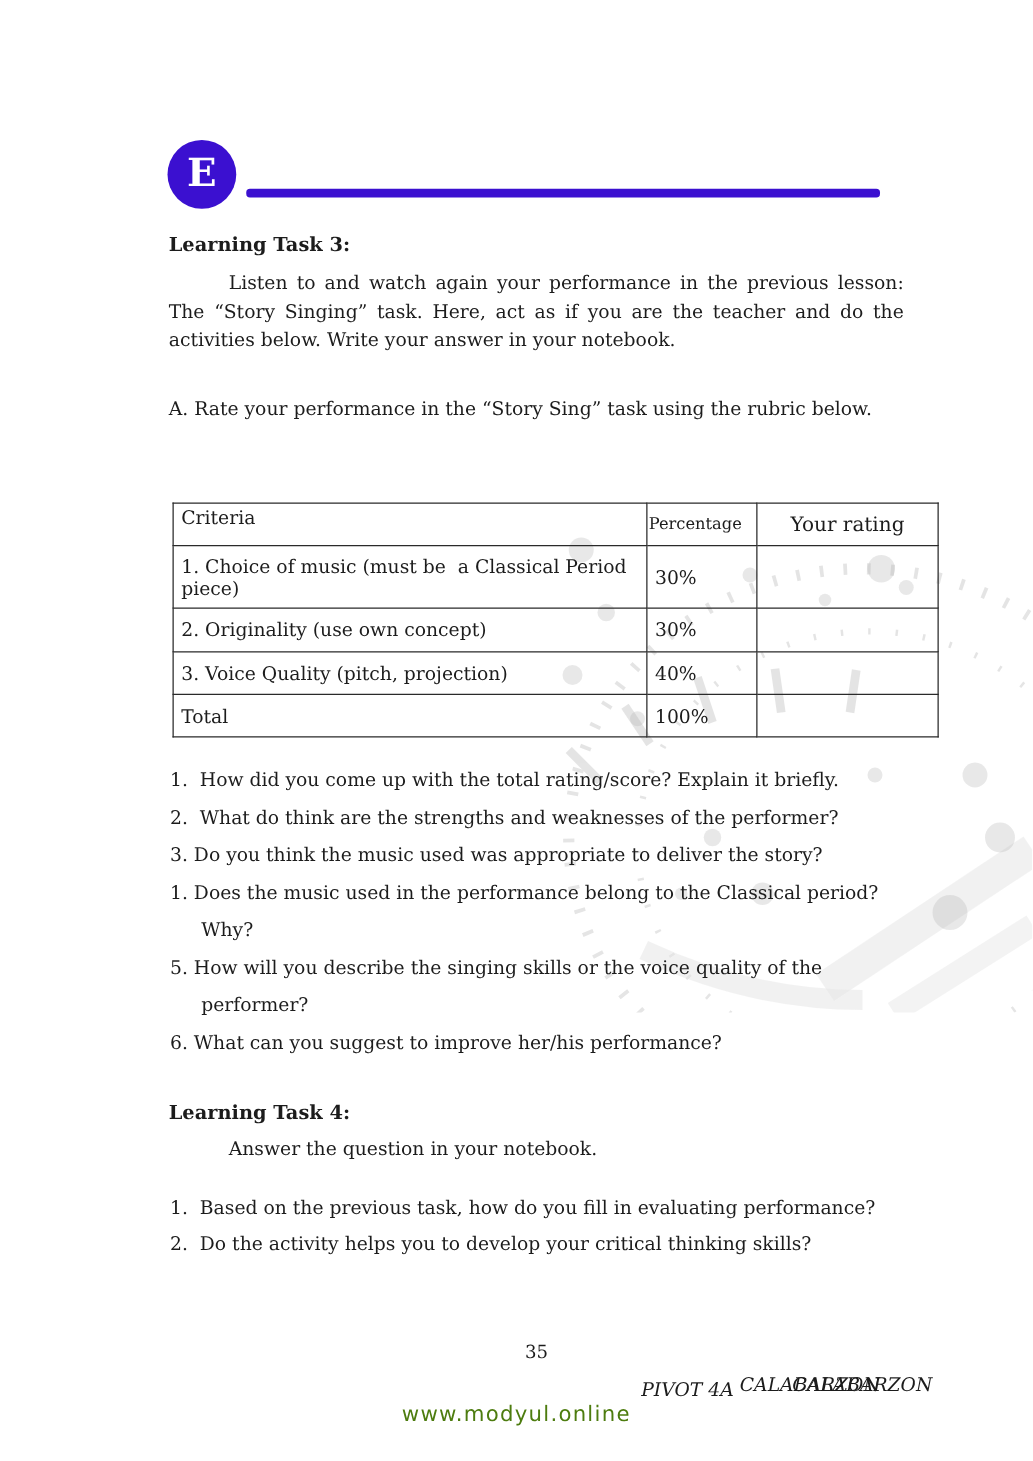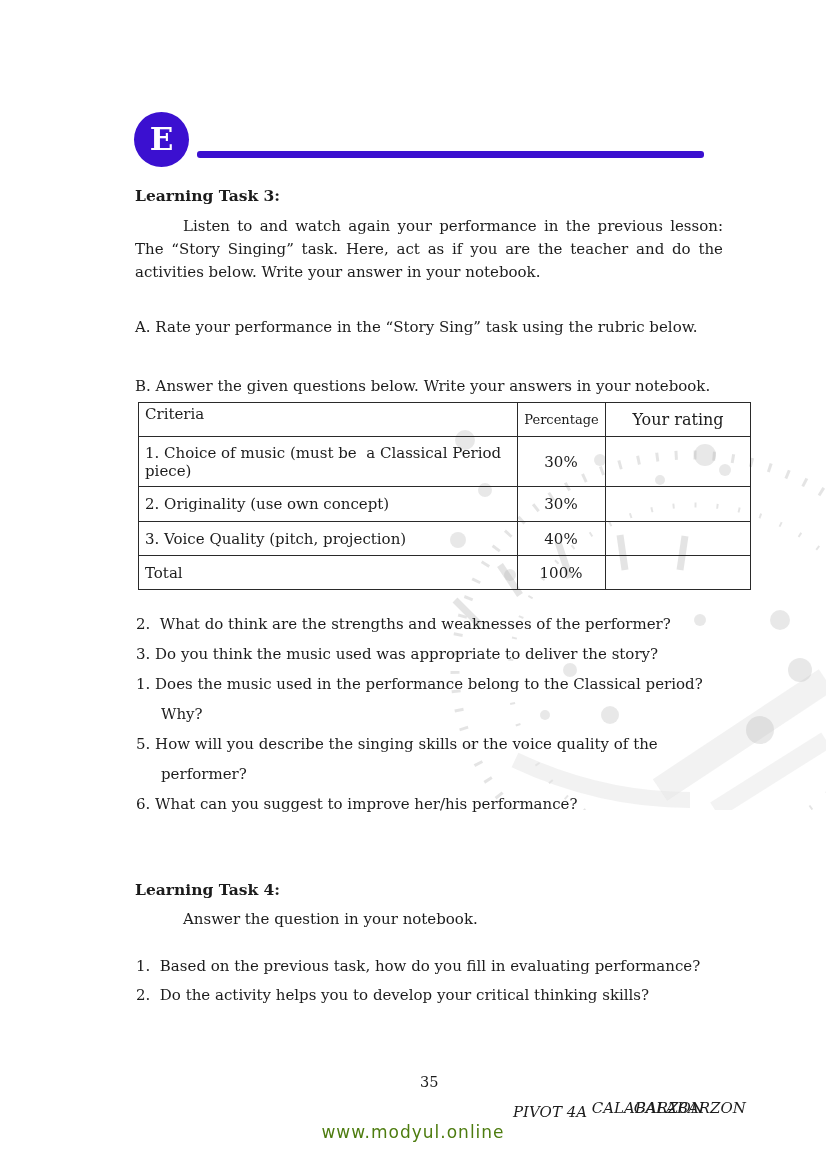--- a/index.html
+++ b/index.html
@@ -18,21 +18,21 @@
   
   .bold{font-weight:bold;}
   .h3{left:135px;top:186px;font-size:15.5px;}
   .intro{left:135px;top:215px;width:588px;line-height:23px;text-align:justify;text-indent:48px;margin:0;}
   .lineA{left:135px;top:318px;width:594px;}
   .lineB{left:135px;top:377px;width:594px;}
   
   .rubric{left:138px;top:402px;width:583px;border-collapse:collapse;table-layout:fixed;background:transparent;}
   .rubric td{border:1.6px solid #2a2a2a;padding:2px 6px;vertical-align:middle;font-size:15px;}
   .rubric .c-criteria{width:366px;white-space:pre-wrap;}
-  .rubric .c-pct{width:85px;text-align:center;padding-right:7px;}
+  .rubric .c-pct{width:85px;text-align:left;padding-right:7px;}
   .rubric .c-rate{width:132px;}
   .rubric .hdr-criteria{vertical-align:top;}
   .rubric .hdr-pct{font-size:13px;padding:2px 1px;}
   .rubric .hdr-rate{font-size:16px;text-align:center;}
   .row-h{height:34px;} .row-1{height:50px;} .row-2{height:35px;}
   .row-3{height:34px;} .row-t{height:34px;}
   
   .qlist{left:136px;top:609px;width:594px;}
   .qlist .q{line-height:30px;padding-left:25px;text-indent:-25px;white-space:pre-wrap;}
   .h4{left:135px;top:880px;font-size:15.5px;}
@@ -85,21 +85,20 @@
   </svg>
 
   <div class="abs badge">
     <span>E</span>
   </div>
   <div class="abs rule"></div>
 
   <div class="abs h3 bold">Learning Task 3:</div>
   <p class="abs intro">Listen to and watch again your performance in the previous lesson: The “Story Singing” task. Here, act as if you are the teacher and do the activities below. Write your answer in your notebook.</p>
   <div class="abs lineA">A. Rate your performance in the “Story Sing” task using the rubric below.</div>
-  <div class="abs lineB">B. Answer the given questions below. Write your answers in your notebook.</div>
 
   <table class="abs rubric">
     <tbody>
       <tr class="row-h">
         <td class="c-criteria hdr-criteria">Criteria</td>
         <td class="c-pct hdr-pct">Percentage</td>
         <td class="c-rate hdr-rate">Your rating</td>
       </tr>
       <tr class="row-1">
         <td class="c-criteria">1. Choice of music (must be  a Classical Period piece)</td>
@@ -118,20 +117,21 @@
       </tr>
       <tr class="row-t">
         <td class="c-criteria">Total</td>
         <td class="c-pct">100%</td>
         <td class="c-rate"></td>
       </tr>
     </tbody>
   </table>
 
   <div class="abs qlist">
+    <div class="q">1.  How did you come up with the total rating/score? Explain it briefly.</div>
     <div class="q">2.  What do think are the strengths and weaknesses of the performer?</div>
     <div class="q">3. Do you think the music used was appropriate to deliver the story?</div>
     <div class="q">1. Does the music used in the performance belong to the Classical period? Why?</div>
     <div class="q">5. How will you describe the singing skills or the voice quality of the performer?</div>
     <div class="q">6. What can you suggest to improve her/his performance?</div>
   </div>
 
   <div class="abs h4 bold">Learning Task 4:</div>
   <p class="abs t4intro">Answer the question in your notebook.</p>
   <div class="abs q4list">

